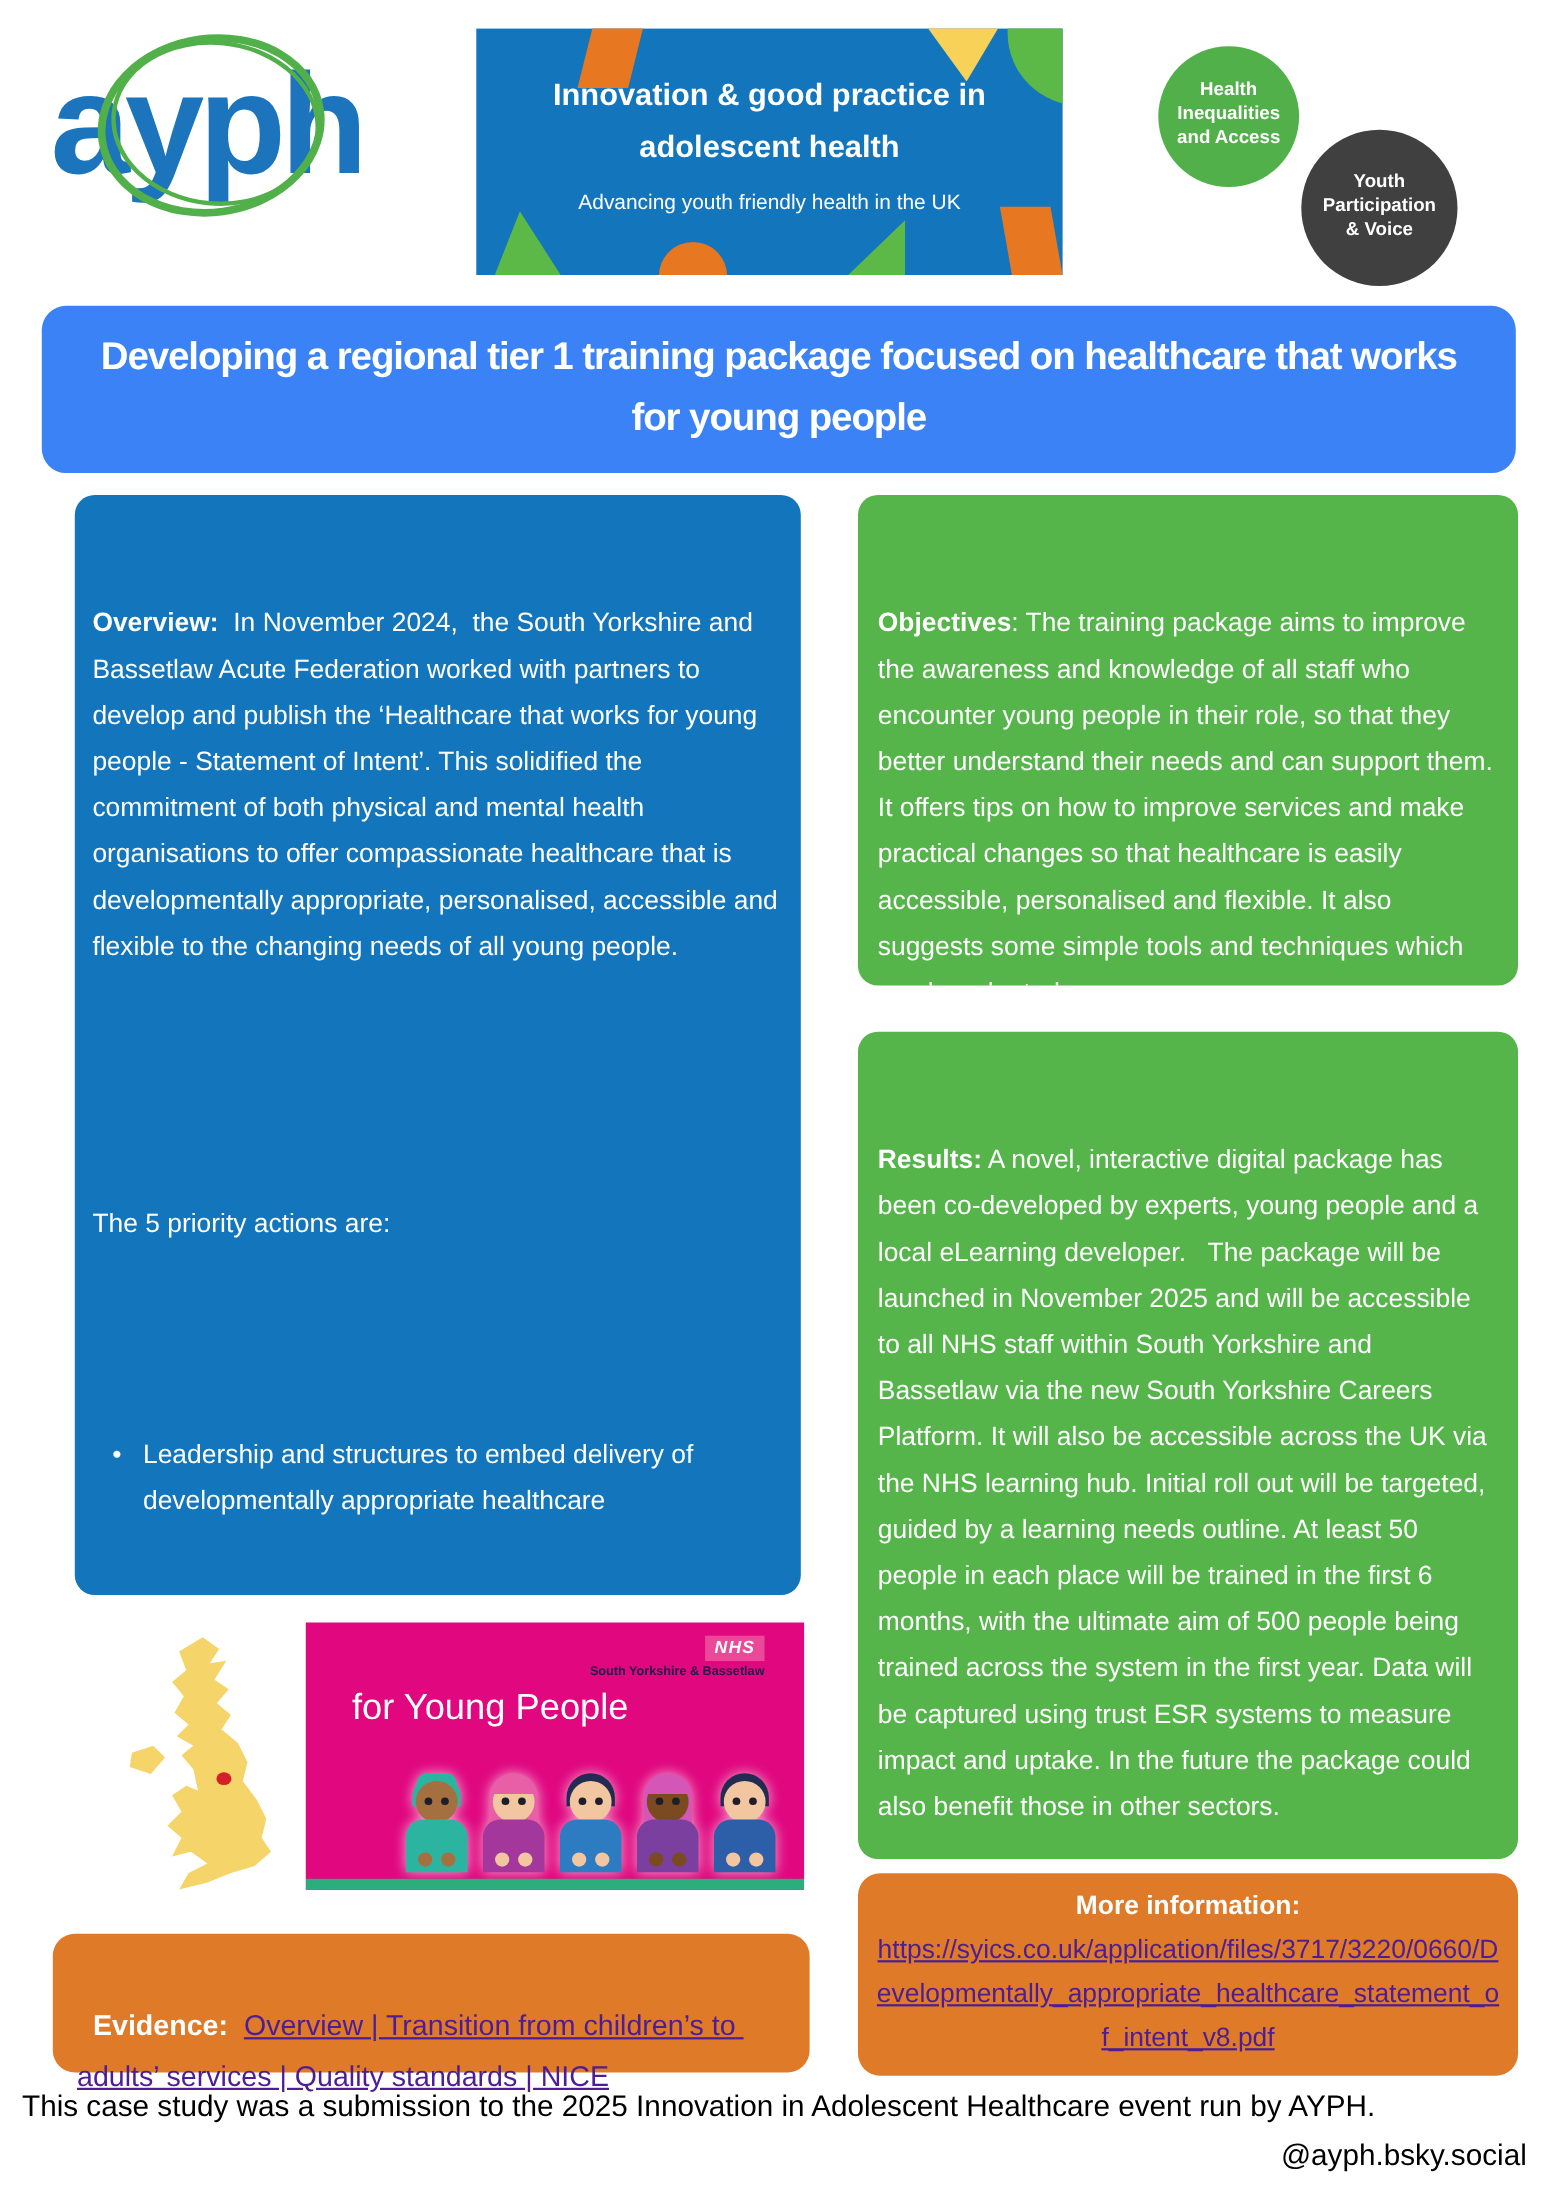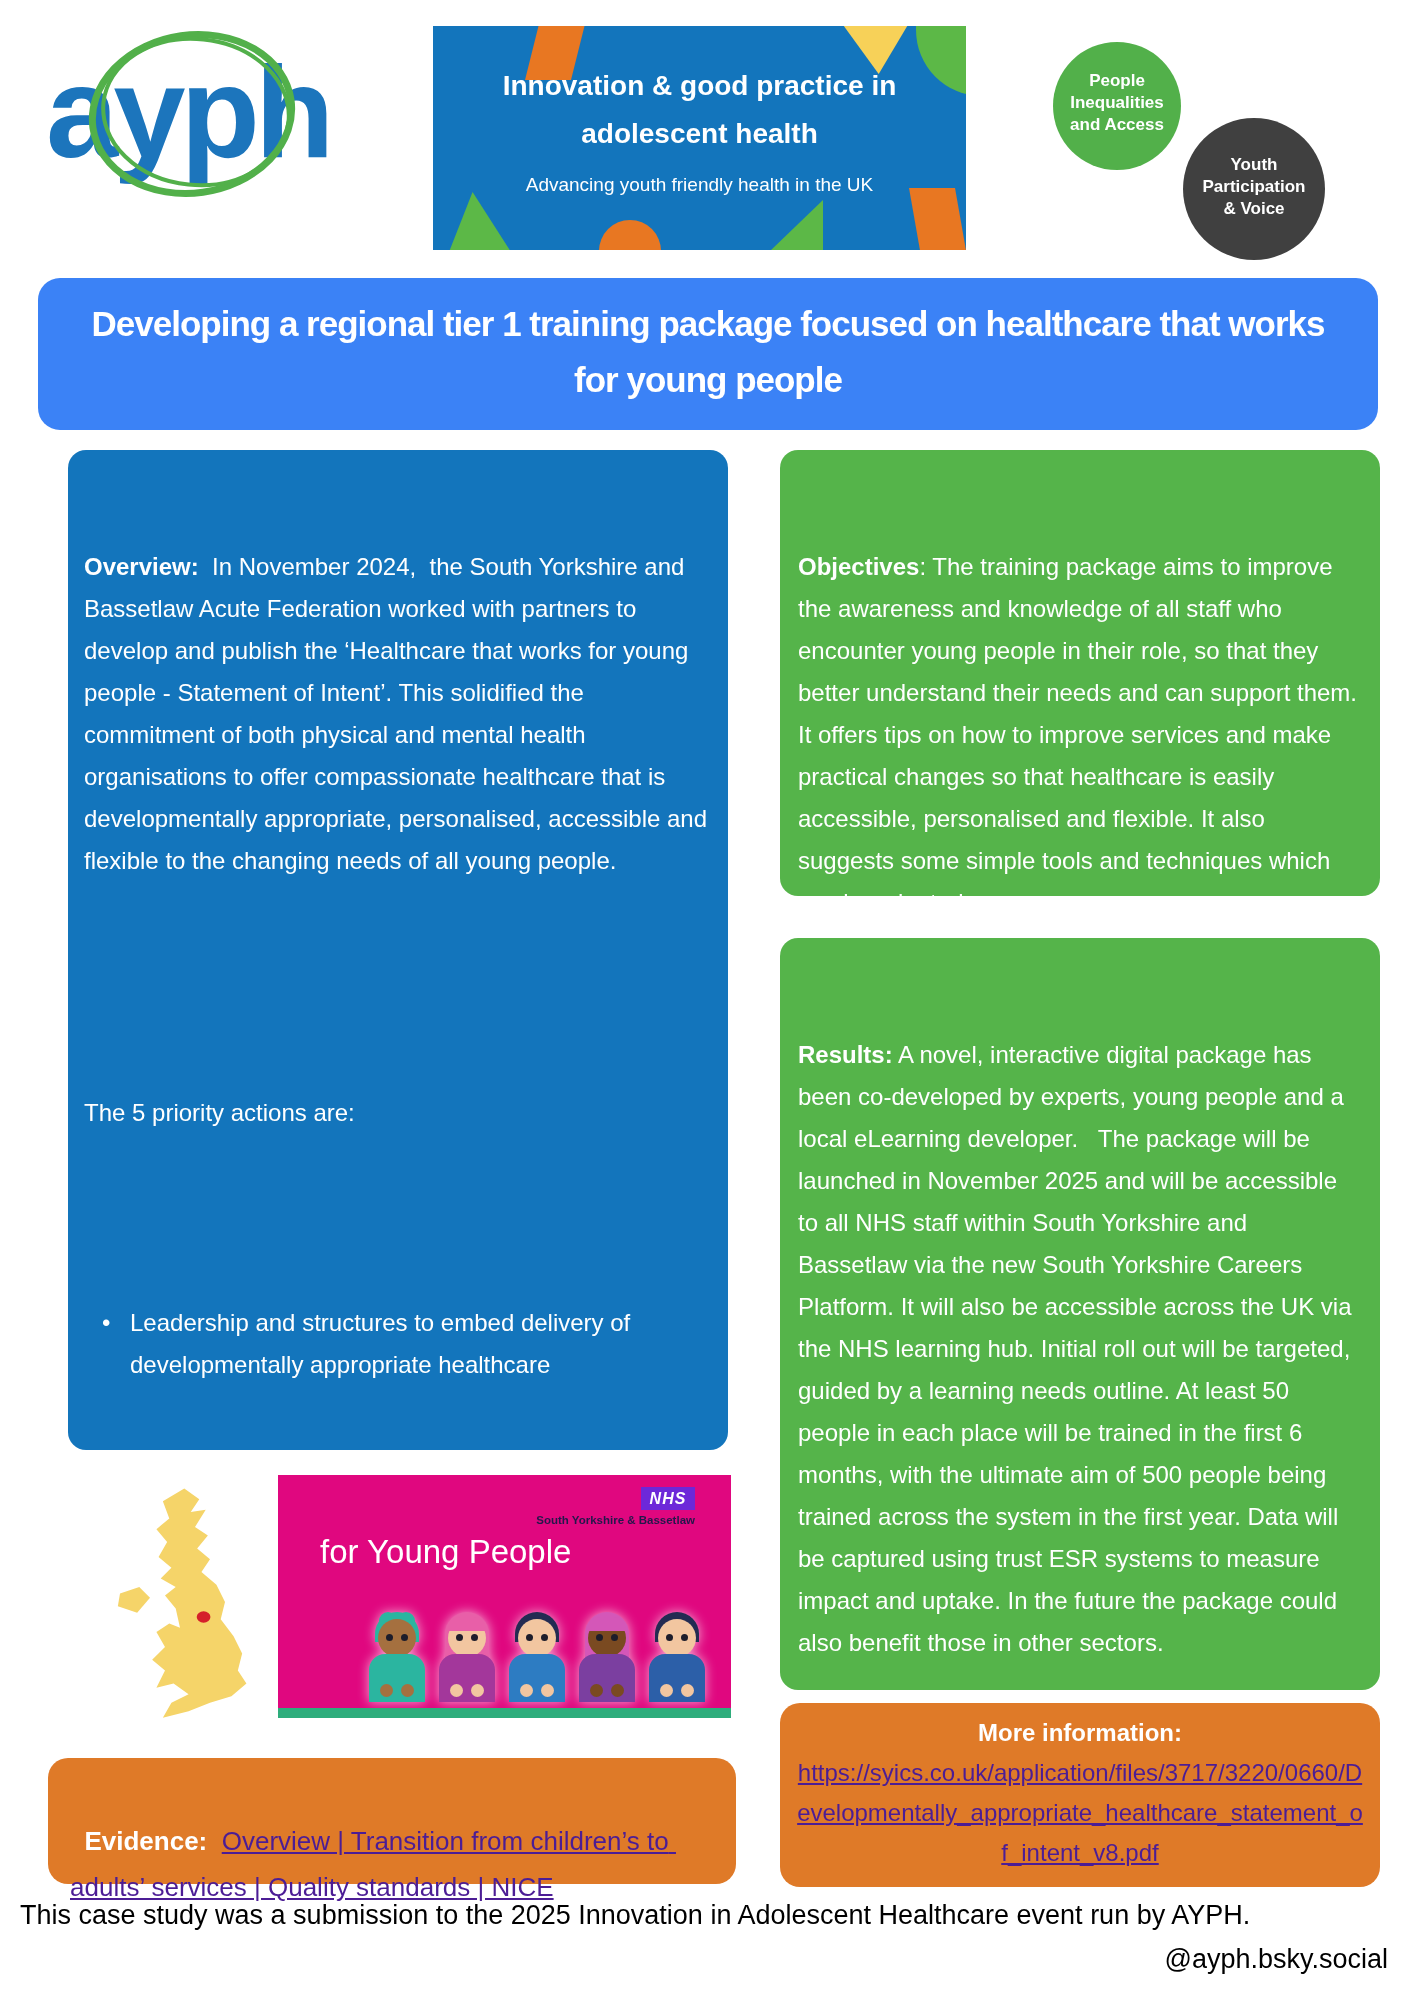--- a/index.html
+++ b/index.html
@@ -61,21 +61,21 @@
   ul.priorities li { position:relative; padding-left:46px; }
   ul.priorities li::before { content:"\2022"; position:absolute; left:18px; top:0; }
 
   
   #uk-map { left:85px; top:1482px; width:190px; height:240px; }
 
   
   #nhs-card { left:278px; top:1475px; width:453px; height:243px; background:#E0077F; overflow:hidden; }
   .nhs-logo {
     position:absolute; right:36px; top:12px; width:54px; height:23px;
-    background:#6d28d9; color:#fff; font-style:italic; font-weight:bold;
+    background:#ec4899; color:#fff; font-style:italic; font-weight:bold;
     font-size:16px; line-height:23px; text-align:center; letter-spacing:1px;
   }
   .nhs-org { position:absolute; right:36px; top:39px; font-size:11.5px; font-weight:bold; color:#23184B; }
   .nhs-title { position:absolute; left:42px; top:58px; color:#fff; font-size:33px; line-height:37px; font-weight:400; }
   .ground { position:absolute; left:0; bottom:0; width:100%; height:10px; background:#2EAD7C; }
   .figure { position:absolute; bottom:8px; width:66px; height:104px; filter:drop-shadow(0 0 6px rgba(255,255,255,.65)); }
   .figure .hair { position:absolute; top:6px; left:11px; width:44px; height:30px; border-radius:22px 22px 0 0; background:var(--hair); z-index:1; }
   .figure.longhair .hair { height:62px; border-radius:22px 22px 10px 10px; }
   .figure .head { position:absolute; top:13px; left:14px; width:38px; height:38px; border-radius:50%; background:var(--skin); z-index:2; }
   .figure .head::before, .figure .head::after {
@@ -122,21 +122,21 @@
   <div class="shape sh-green-bl"></div>
   <div class="shape sh-orange-semi"></div>
   <div class="shape sh-green-b2"></div>
   <div class="shape sh-orange-br"></div>
   <div class="banner-line1">Innovation &amp; good practice in</div>
   <div class="banner-line2">adolescent health</div>
   <div class="banner-tagline">Advancing youth friendly health in the UK</div>
 </div>
 
 <div class="abs badge" id="badge-health">
-  <div>People</div>
+  <div>Health</div>
   <div>Inequalities</div>
   <div>and Access</div>
 </div>
 <div class="abs badge" id="badge-youth">
   <div>Youth</div>
   <div>Participation</div>
   <div>&amp; Voice</div>
 </div>
 
 <div class="abs" id="title-banner">Developing a regional tier 1 training package focused on healthcare that works for young people</div>

